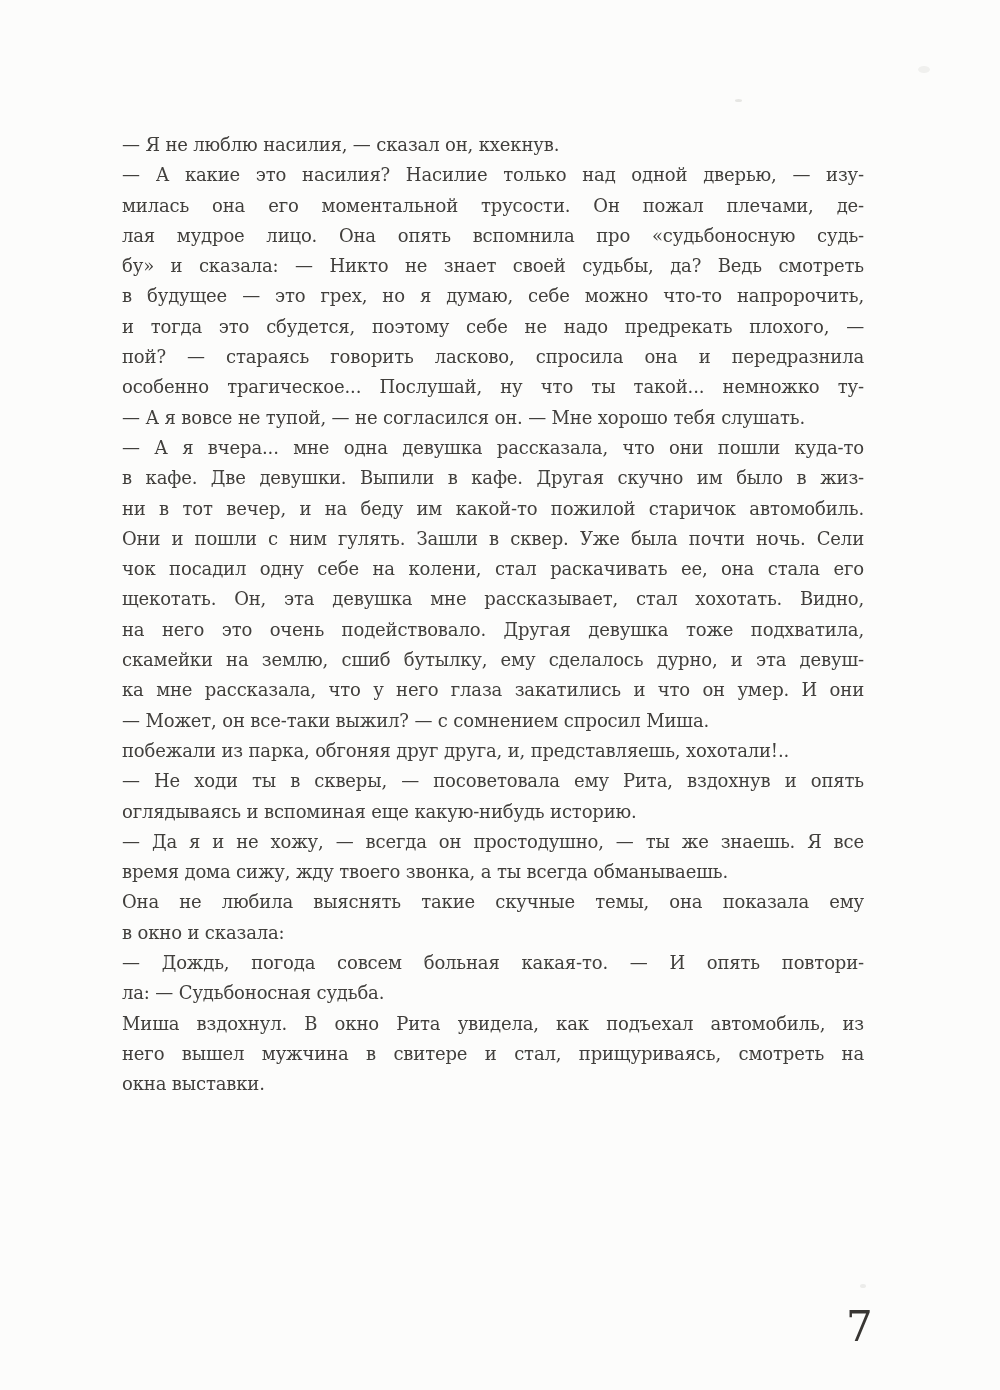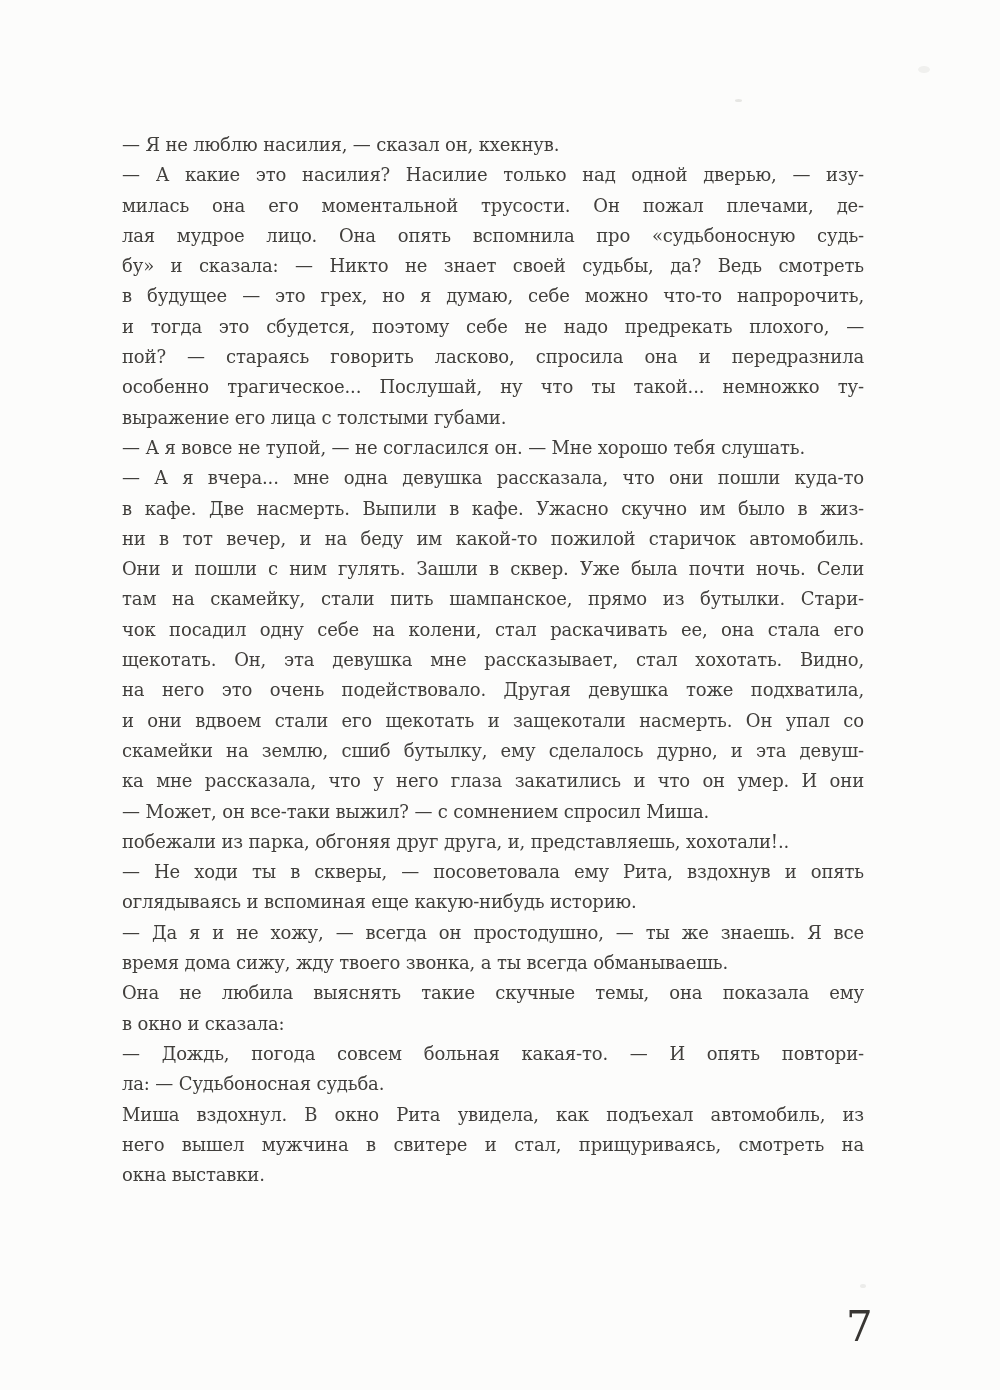--- a/index.html
+++ b/index.html
@@ -69,31 +69,28 @@
   <div class="text-block">
     <div class="ln last">— Я не люблю насилия, — сказал он, кхекнув.</div>
     <div class="ln j">— А какие это насилия? Насилие только над одной дверью, — изу-</div>
     <div class="ln j">милась она его моментальной трусости. Он пожал плечами, де-</div>
     <div class="ln j">лая мудрое лицо. Она опять вспомнила про «судьбоносную судь-</div>
     <div class="ln j">бу» и сказала: — Никто не знает своей судьбы, да? Ведь смотреть</div>
     <div class="ln j">в будущее — это грех, но я думаю, себе можно что-то напророчить,</div>
     <div class="ln j">и тогда это сбудется, поэтому себе не надо предрекать плохого, —</div>
     <div class="ln j">пой? — стараясь говорить ласково, спросила она и передразнила</div>
     <div class="ln j">особенно трагическое... Послушай, ну что ты такой... немножко ту-</div>
-    <div class="ln last">выражение его лица с толстыми губами.</div>
     <div class="ln last">— А я вовсе не тупой, — не согласился он. — Мне хорошо тебя слушать.</div>
     <div class="ln j">— А я вчера... мне одна девушка рассказала, что они пошли куда-то</div>
-    <div class="ln j">в кафе. Две насмерть. Выпили в кафе. Ужасно скучно им было в жиз-</div>
+    <div class="ln j">в кафе. Две девушки. Выпили в кафе. Другая скучно им было в жиз-</div>
     <div class="ln j">ни в тот вечер, и на беду им какой-то пожилой старичок автомобиль.</div>
     <div class="ln j">Они и пошли с ним гулять. Зашли в сквер. Уже была почти ночь. Сели</div>
-    <div class="ln j">там на скамейку, стали пить шампанское, прямо из бутылки. Стари-</div>
     <div class="ln j">чок посадил одну себе на колени, стал раскачивать ее, она стала его</div>
     <div class="ln j">щекотать. Он, эта девушка мне рассказывает, стал хохотать. Видно,</div>
     <div class="ln j">на него это очень подействовало. Другая девушка тоже подхватила,</div>
-    <div class="ln j">и они вдвоем стали его щекотать и защекотали насмерть. Он упал со</div>
     <div class="ln j">скамейки на землю, сшиб бутылку, ему сделалось дурно, и эта девуш-</div>
     <div class="ln j">ка мне рассказала, что у него глаза закатились и что он умер. И они</div>
     <div class="ln last">— Может, он все-таки выжил? — с сомнением спросил Миша.</div>
     <div class="ln last">побежали из парка, обгоняя друг друга, и, представляешь, хохотали!..</div>
     <div class="ln j">— Не ходи ты в скверы, — посоветовала ему Рита, вздохнув и опять</div>
     <div class="ln last">оглядываясь и вспоминая еще какую-нибудь историю.</div>
     <div class="ln j">— Да я и не хожу, — всегда он простодушно, — ты же знаешь. Я все</div>
     <div class="ln last">время дома сижу, жду твоего звонка, а ты всегда обманываешь.</div>
     <div class="ln j">Она не любила выяснять такие скучные темы, она показала ему</div>
     <div class="ln last">в окно и сказала:</div>

